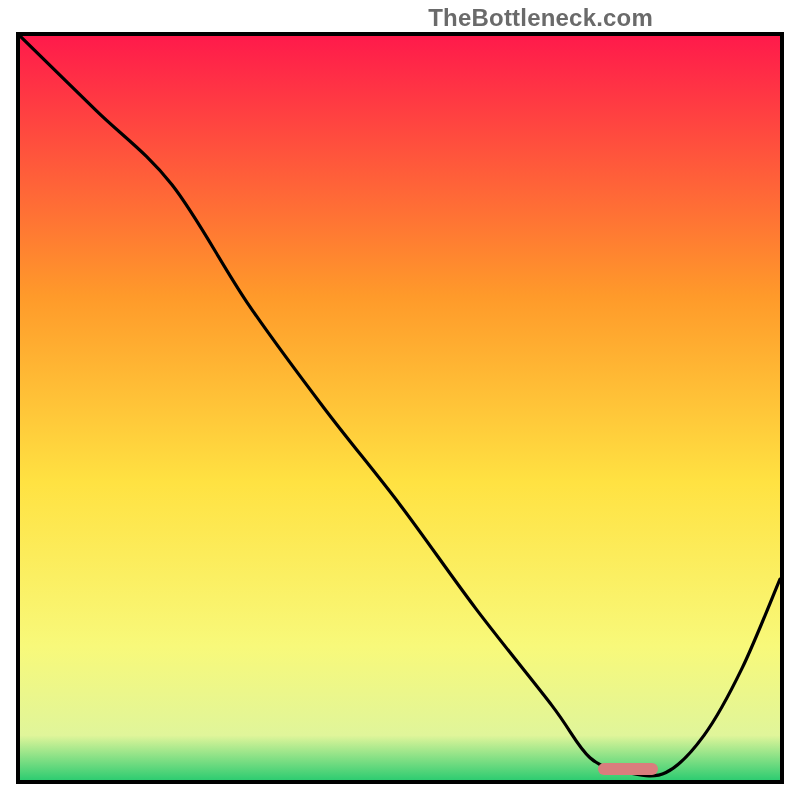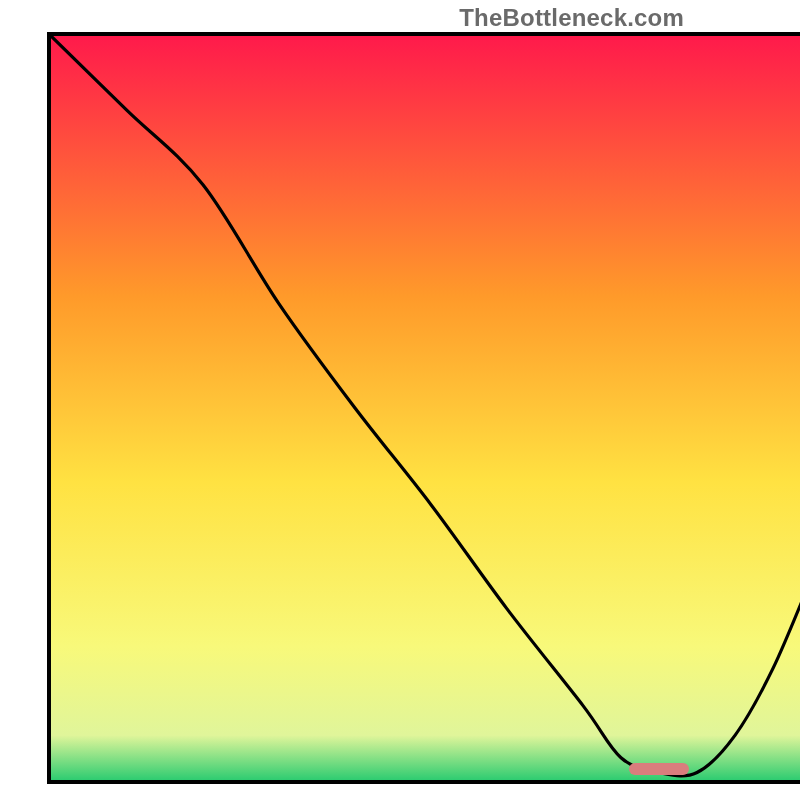--- a/index.html
+++ b/index.html
@@ -7,21 +7,20 @@
     padding: 0;
     width: 800px;
     height: 800px;
     background: #ffffff;
     font-family: Arial, Helvetica, sans-serif;
   }
   .container {
     position: relative;
     width: 665px;
     height: 800px;
-    margin-left: 31px;
   }
   .watermark {
     position: absolute;
     top: 4px;
     right: 12px;
     font-size: 24px;
     font-weight: bold;
     color: #6a6a6a;
     letter-spacing: 0.2px;
     z-index: 10;

